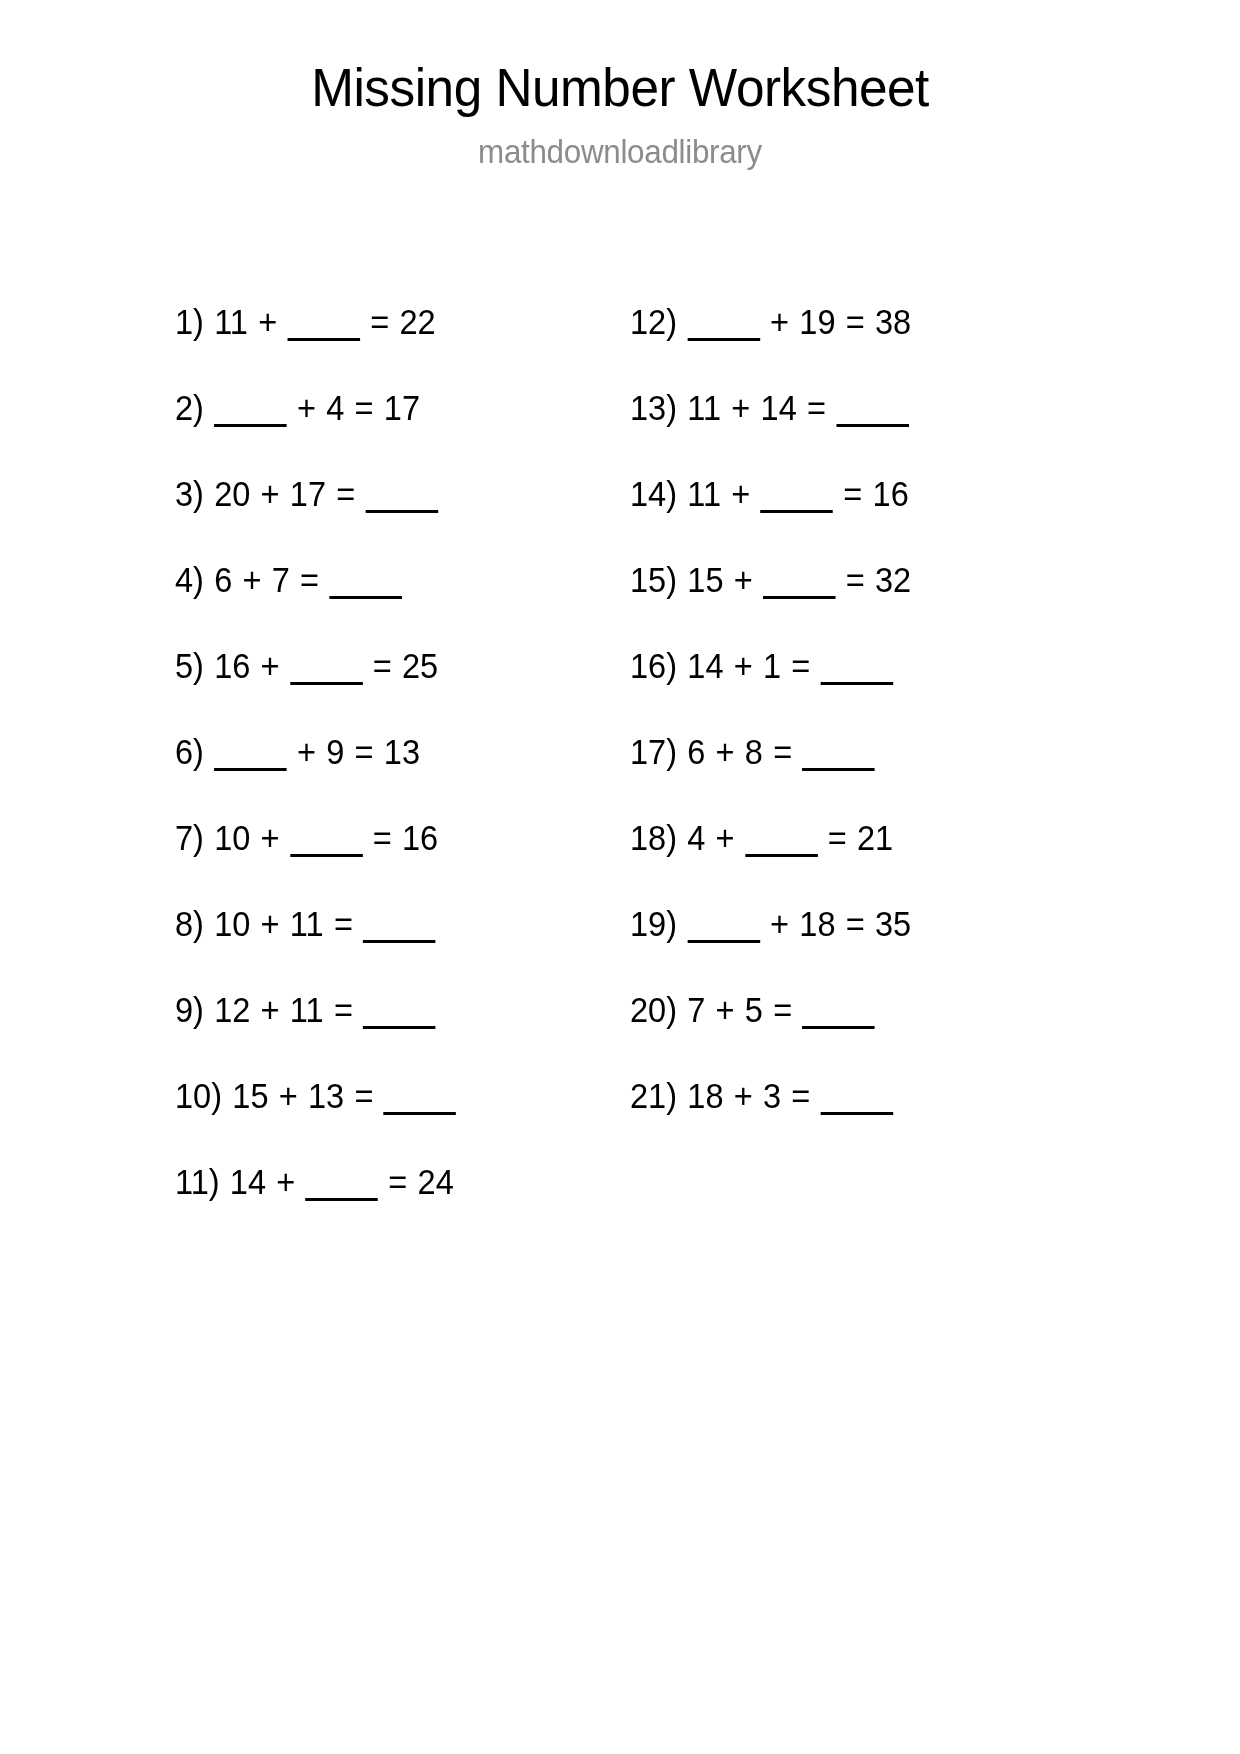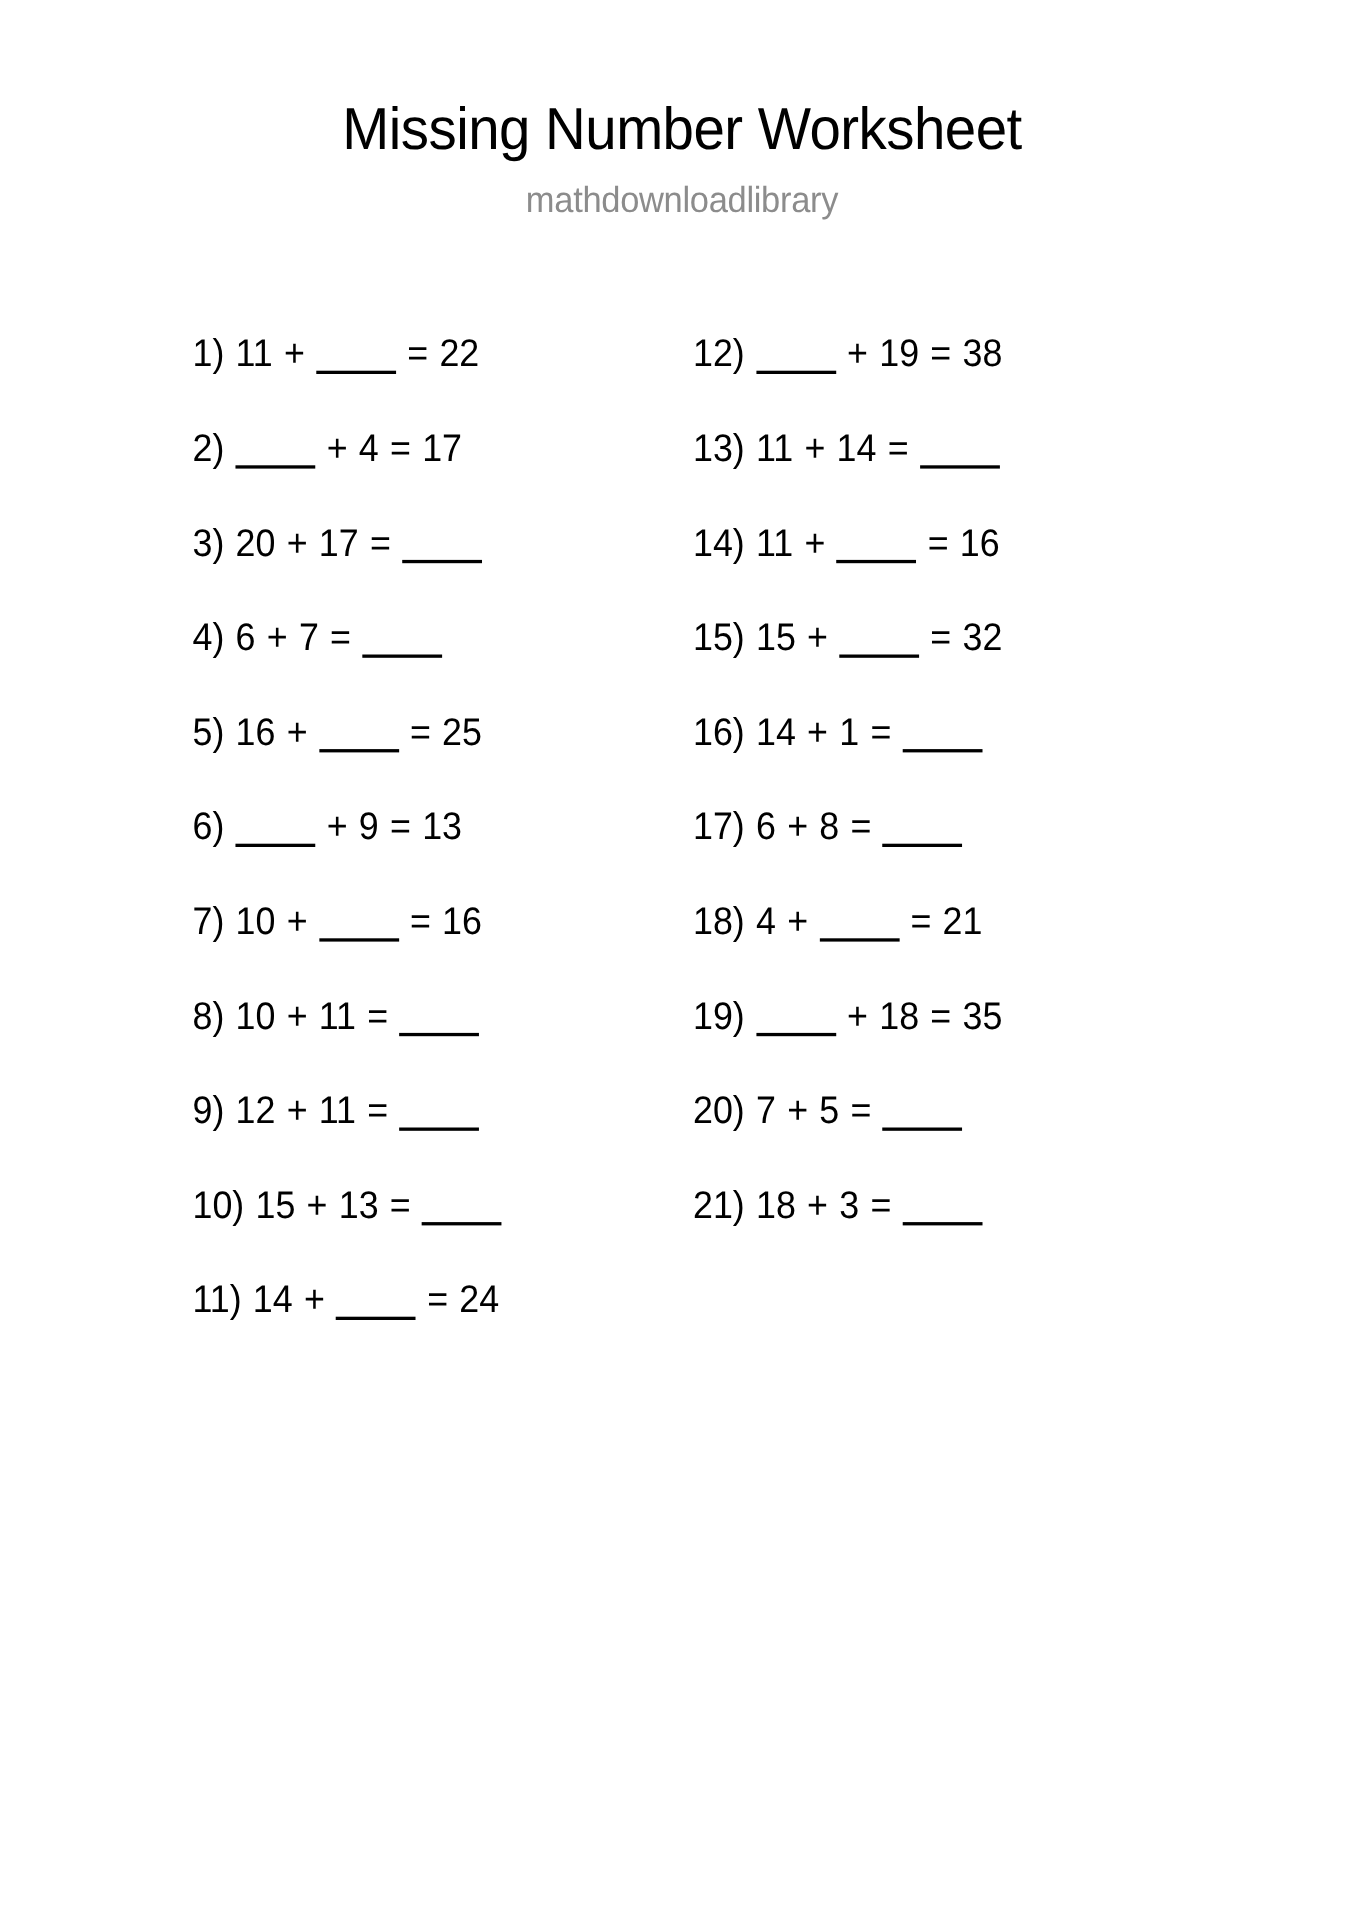--- a/index.html
+++ b/index.html
@@ -20,21 +20,21 @@
     width: 1240px;
     height: 1754px;
     position: relative;
     background: #ffffff;
     box-sizing: border-box;
   }
 
   
   .header {
     text-align: center;
-    padding-top: 88px;
+    padding-top: 58px;
   }
   .worksheet-title {
     font-size: 54px;
     line-height: 58px;
     color: #000000;
     font-weight: 400;
     letter-spacing: -0.5px;
     transform: scaleX(0.95);
     transform-origin: center center;
   }

